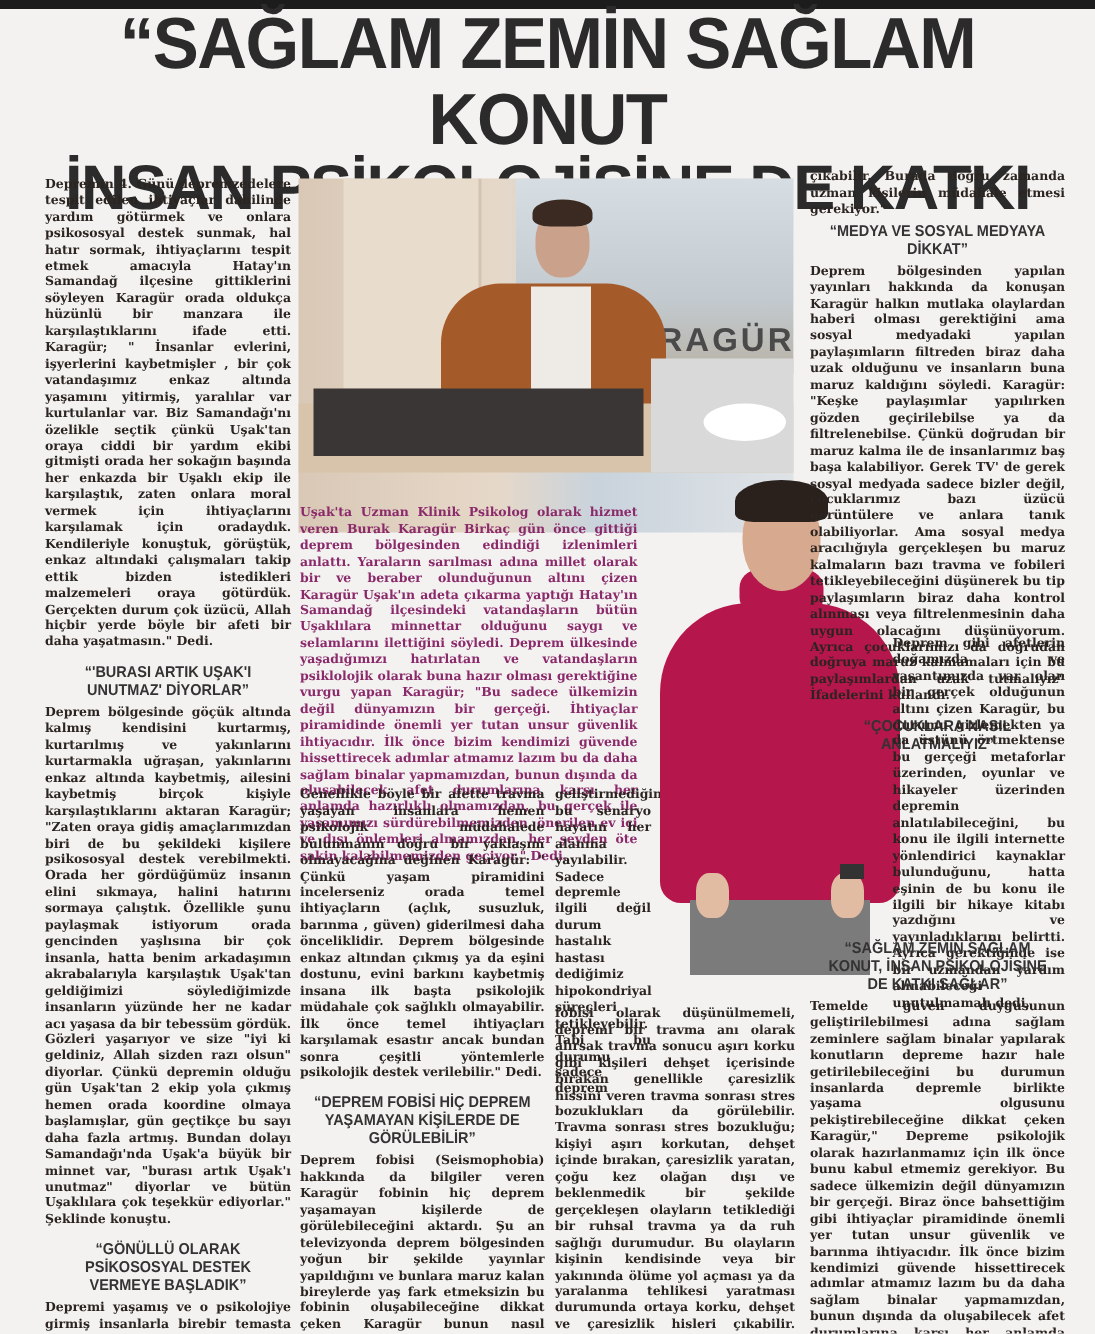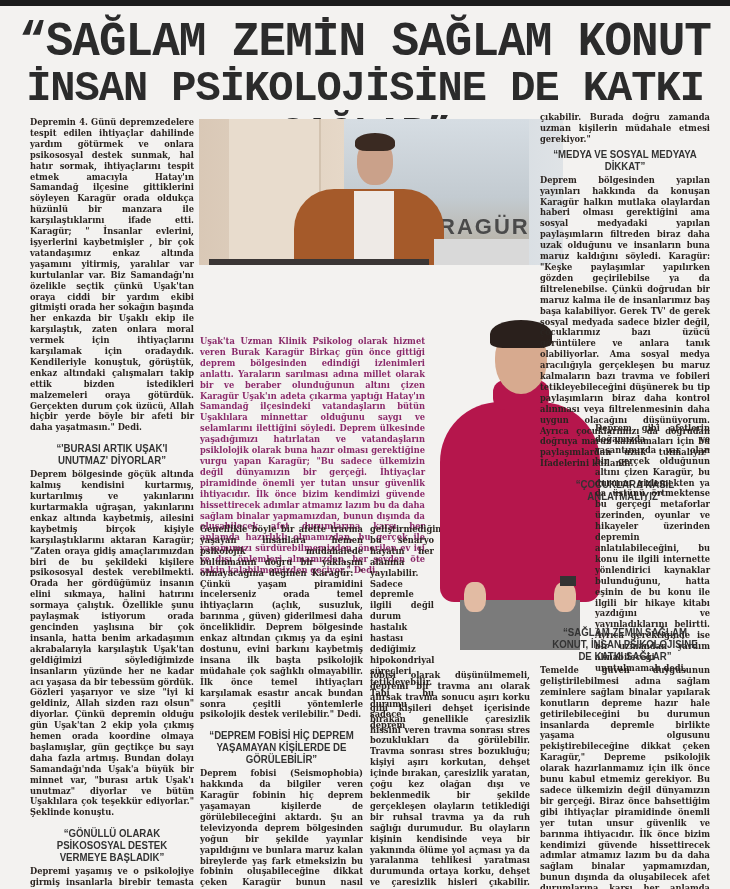--- a/index.html
+++ b/index.html
@@ -3,38 +3,37 @@
 <meta charset="utf-8">
 <style>
   html, body { margin: 0; padding: 0; }
   body {
     width: 730px; height: 889px; overflow: hidden; position: relative;
     background: #f3f2f0; color: #2a2422;
     font-family: "DejaVu Serif", serif;
   }
   .topbar { position: absolute; left: 0; top: 0; width: 730px; height: 6px; background: #1c1c1c; }
   .headline {
-    position: absolute; left: 0; top: 18px; width: 730px; text-align: center;
-    font-family: Liberation Mono, monospace; font-weight: bold; color: #2b2b2b;
+    position: absolute; left: 0; top: 6px; width: 730px; text-align: center;
+    font-family: Liberation Sans, sans-serif; font-weight: bold; color: #2b2b2b;
     letter-spacing: -1px; transform-origin: top center;
   }
   .headline .l1 { display: block; font-size: 46px; line-height: 48px; transform: scaleY(1.05); }
   .headline .l2 { display: block; font-size: 42px; line-height: 46px; }
   .col { position: absolute; font-size: 8.3px; line-height: 10.9px; text-align: justify; }
   .col p { margin: 0; font-weight: bold; color: #2b2420; }
   .sub {
     font-family: "Liberation Sans", sans-serif; font-weight: bold; text-align: center;
     font-size: 10.5px; line-height: 12px; color: #333; margin: 9px 0 3px 0; transform: scaleX(0.92);
   }
   .purple p { color: #8a2a6a; }
   .photo-office {
-    position: absolute; left: 199px; top: 119px; width: 330px; height: 146px;
+    position: absolute; left: 199px; top: 119px; width: 330px; height: 236px;
     background: linear-gradient(90deg, #d9c8b6 0%, #e6d8c8 40%, #c9d3dc 60%, #dfe3e6 100%);
     overflow: hidden;
-    padding-left: 34px;
   }
   .photo-office .shelf { position: absolute; left: 30px; top: 0; width: 90px; height: 140px; background: #e8dccd; border-right: 2px solid #d3c3b0; }
   .photo-office .window { position: absolute; left: 145px; top: 0; width: 185px; height: 130px; background: linear-gradient(180deg,#d6dde3 0%,#c3cbd1 60%,#b8b2a6 100%); }
   .photo-office .person-head { position: absolute; left: 158px; top: 20px; width: 36px; height: 46px; border-radius: 45%; background: #caa18a; }
   .photo-office .hair { position: absolute; left: 156px; top: 14px; width: 40px; height: 18px; border-radius: 50% 50% 30% 30%; background: #3a2a22; }
   .photo-office .jacket { position: absolute; left: 95px; top: 70px; width: 150px; height: 100px; border-radius: 40px 40px 10px 10px; background: #a55a2a; }
   .photo-office .shirt { position: absolute; left: 155px; top: 72px; width: 40px; height: 95px; background: #eeeae6; }
   .photo-office .desk { position: absolute; left: 0; top: 150px; width: 330px; height: 46px; background: #d8c4aa; }
   .photo-office .mat { position: absolute; left: 10px; top: 140px; width: 220px; height: 45px; background: #3a3635; transform: skewX(-10px); }
   .photo-office .laptop { position: absolute; left: 235px; top: 120px; width: 95px; height: 76px; background: #d9d9d9; }

